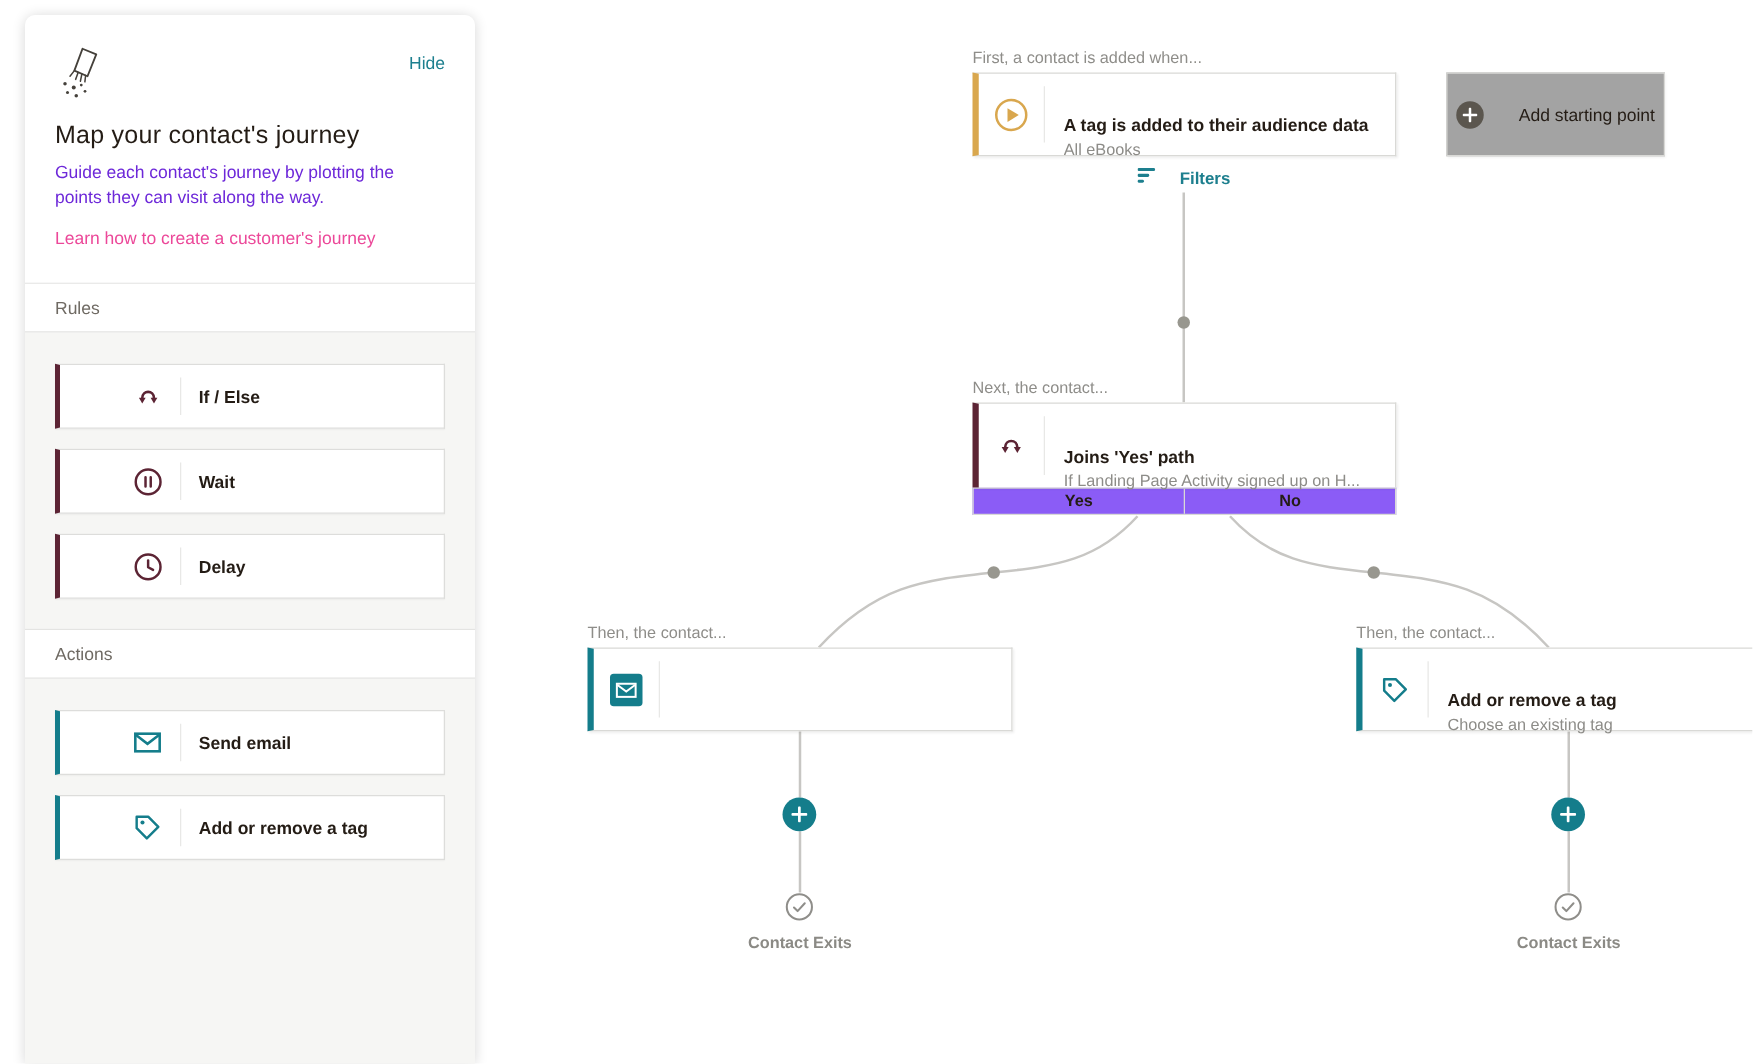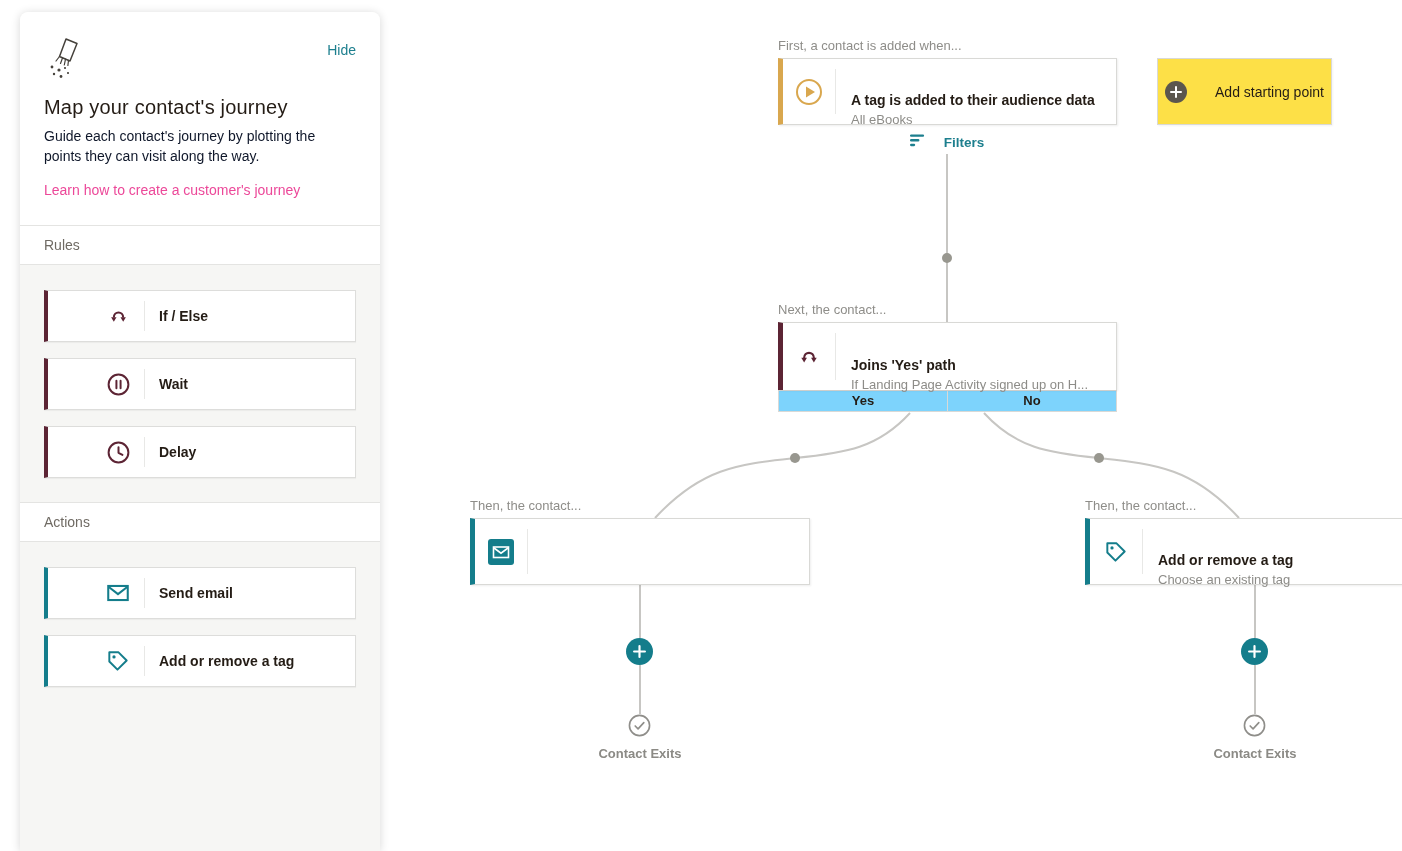--- a/index.html
+++ b/index.html
@@ -17,25 +17,25 @@
   .fc-icon { width:52px; flex:0 0 52px; display:flex; justify-content:center; align-items:center; }
   .fc-sep  { width:1px; align-self:stretch; margin:10px 0; background:#e8e8e6; }
   .fc-text { padding-left:15px; min-width:0; }
   .fc-title{ font-size:14px; font-weight:700; white-space:nowrap; overflow:hidden;margin-top:36px; }
   .fc-sub  { font-size:13px; color:#8d8c88; margin-top:4px; white-space:nowrap; overflow:hidden; }
 
   .branch-wrap { position:absolute; }
   .branch-body { position:relative; background:#fff; border:1px solid #d9d9d6; border-bottom:none;
                  border-left:5px solid #5c2434; display:flex; align-items:center; height:68px;
                  box-shadow:1px 1px 2px rgba(0,0,0,.07); cursor:pointer; }
-  .branch-foot { display:flex; background:#7dd3fc; border:1px solid #d9d9d6; height:22px; }
+  .branch-foot { display:flex; background:#8b5cf6; border:1px solid #d9d9d6; height:22px; }
   .branch-cell { flex:1; text-align:center; font-size:13px; font-weight:700; line-height:20px; }
   .branch-cell.yes { border-right:1px solid #d9d9d6; }
 
-  .add-start { position:absolute; background:#fde047; border:1px solid #d9d9d6; display:flex;
+  .add-start { position:absolute; background:#a3a3a3; border:1px solid #d9d9d6; display:flex;
                align-items:center; justify-content:center; gap:28px; font-size:14px; cursor:pointer;
                box-shadow:1px 1px 2px rgba(0,0,0,.05); }
   .gray-plus { width:22px; height:22px; border-radius:50%; background:#5b564e; display:flex;
                align-items:center; justify-content:center; flex:0 0 22px; }
 
   .filters-link { position:absolute; display:flex; align-items:center; justify-content:center;
                   gap:19px; color:#1d7f8e; font-size:13.5px; font-weight:700; cursor:pointer;
                   text-decoration:none; }
 
   .plus-btn { position:absolute; width:27px; height:27px; border-radius:50%; background:#147d8b;
@@ -47,21 +47,21 @@
 
   
   .sidebar { position:absolute; left:20px; top:12px; width:360px; height:839px;
              background:#f6f6f4; border-radius:8px 8px 0 0; overflow:hidden;
              box-shadow:0 1px 10px rgba(0,0,0,.16); }
   .sb-header { position:relative; background:#fff; padding:24px 24px 26px 24px; }
   .hide-link { position:absolute; right:24px; top:30px; font-size:14px; color:#1d7f8e;
                text-decoration:none; cursor:pointer; }
   .sb-hand { margin-bottom:12px; }
   .sb-title { margin:0 0 8px 0; font-size:20px; font-weight:500; letter-spacing:.2px; }
-  .sb-desc  { margin:0 0 15px 0; font-size:14px; line-height:1.4; color:#0f172a; max-width:290px; }
+  .sb-desc  { margin:0 0 15px 0; font-size:14px; line-height:1.4; color:#6d28d9; max-width:290px; }
   .learn-link { font-size:14px; color:#ec4899; text-decoration:none; cursor:pointer; }
   .sb-sec { background:#fff; border-top:1px solid #e4e4e2; border-bottom:1px solid #e4e4e2;
             padding:11px 24px; font-size:14px; color:#6f6a63; }
   .sb-items { padding:25px 24px 24px 24px; display:flex; flex-direction:column; gap:16px; }
   .sb-card { background:#fff; border:1px solid #dddddb; border-left:4px solid var(--accent);
              height:52px; display:flex; align-items:center; cursor:grab;
              box-shadow:0 1px 1px rgba(0,0,0,.04);padding-left:44px; }
   .sb-iconbox { width:52px; flex:0 0 52px; display:flex; justify-content:center; align-items:center; }
   .sb-sep { width:1px; height:30px; background:#e8e8e6; }
   .sb-label { padding-left:14px; font-size:14px; font-weight:700; }

